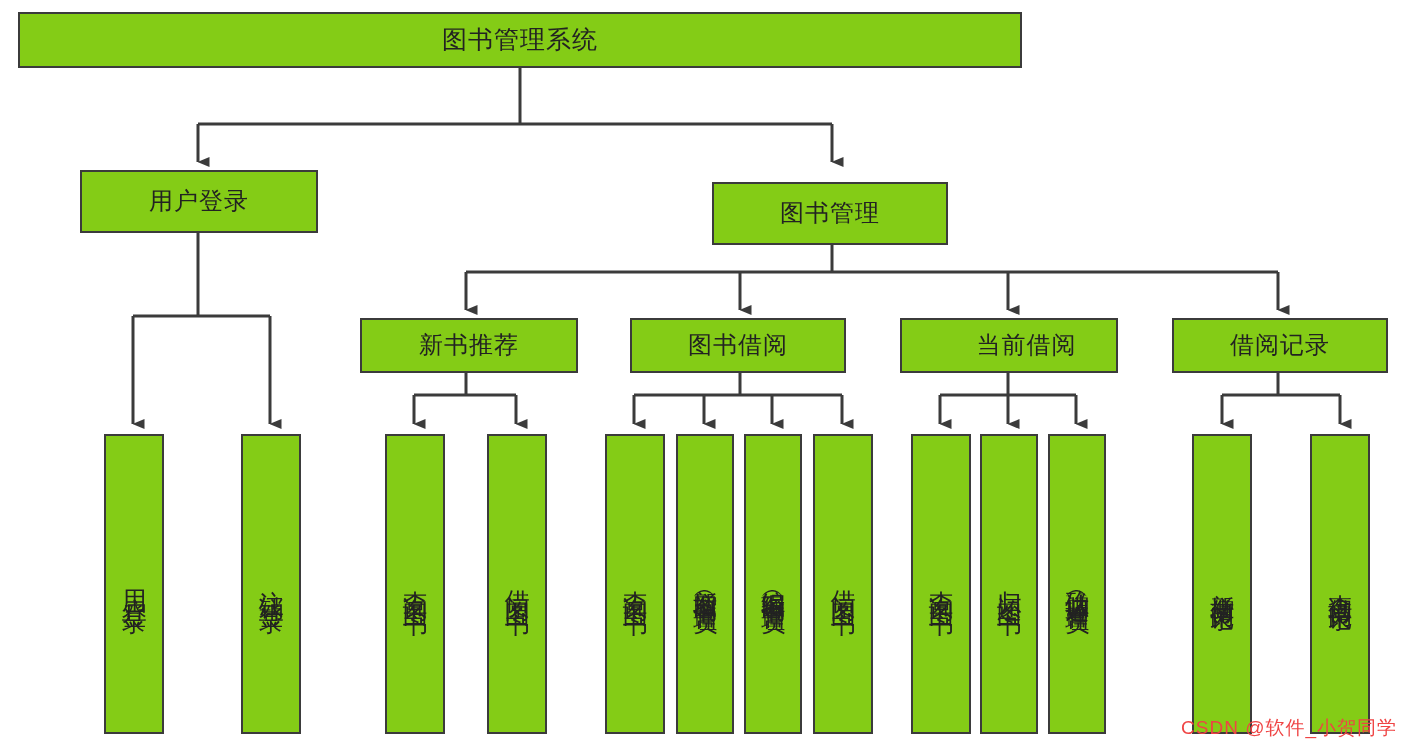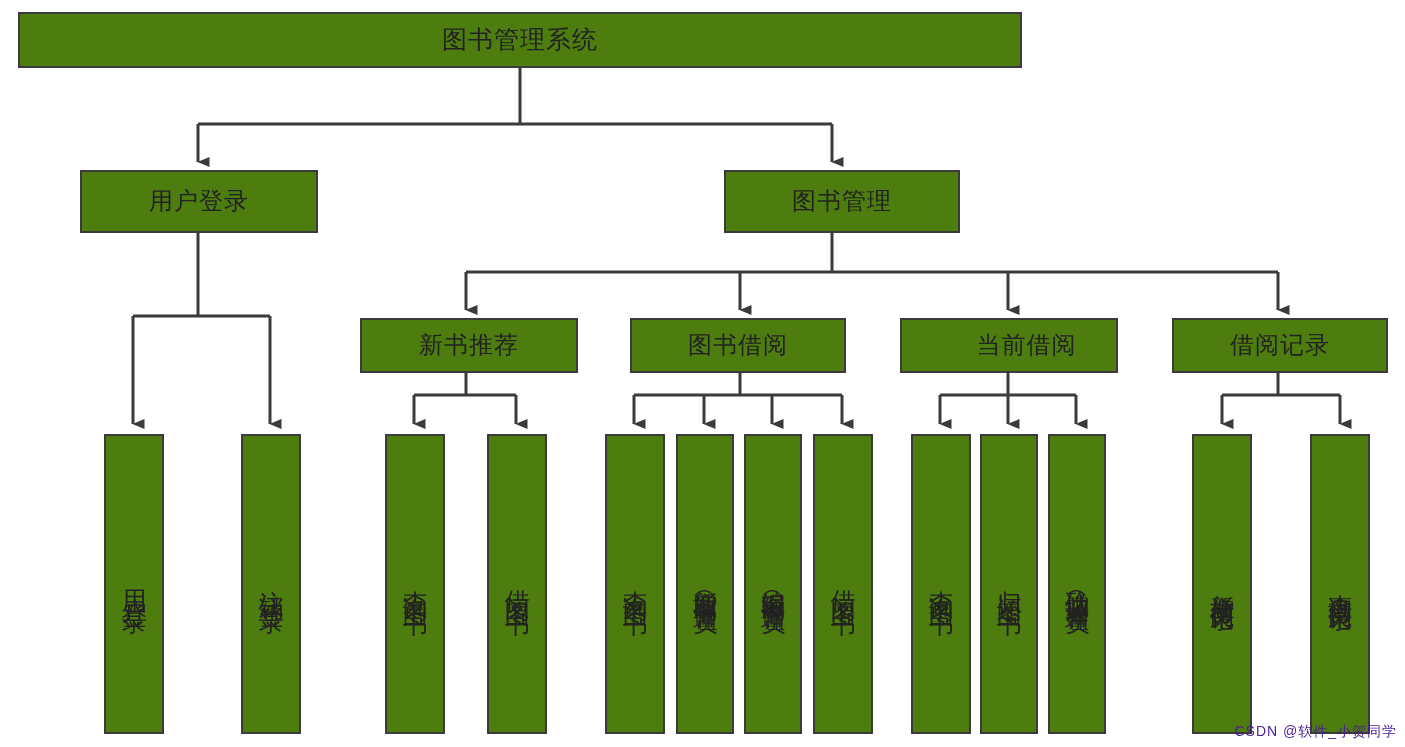--- a/index.html
+++ b/index.html
@@ -8,21 +8,21 @@
     font-family:"Liberation Sans","DejaVu Sans",sans-serif;
     width:1405px;height:747px;overflow:hidden;position:relative;
   }
   #stage{position:relative;width:1405px;height:747px;background:#ffffff;}
 
   svg#edges{position:absolute;left:0;top:0;width:1405px;height:747px;}
 
   .node{
     position:absolute;
     box-sizing:border-box;
-    background:#4d7c0f;
+    background:#84cc16;
     border:2.5px solid #3b3b3b;
     display:flex;
     align-items:center;
     justify-content:center;
     color:#222222;
     line-height:1.18;
   }
   .node.horiz{
     font-size:24px;
     letter-spacing:1px;
@@ -36,22 +36,22 @@
     padding:8px 0;
     white-space:nowrap;
     overflow:hidden;
   }
   .node.leaf.tight{letter-spacing:3px;font-size:24px;}
 
   .watermark{
     position:absolute;
     right:8px;
     bottom:6px;
-    font-size:14px;
-    color:#4c1d95;
+    font-size:19px;
+    color:#ef4444;
     letter-spacing:1px;
     white-space:nowrap;
     user-select:none;
   }
 </style>
 </head>
 <body>
 
 <div id="stage">
 
@@ -105,21 +105,21 @@
     </g>
   </svg>
 
   <div class="node root horiz" style="left:18px;top:12px;width:1004px;height:56px;">
     <span>图书管理系统</span>
   </div>
 
   <div class="node horiz" style="left:80px;top:170px;width:238px;height:63px;">
     <span>用户登录</span>
   </div>
-  <div class="node horiz" style="left:712px;top:170px;width:236px;height:63px;margin-left:12px;">
+  <div class="node horiz" style="left:712px;top:182px;width:236px;height:63px;">
     <span>图书管理</span>
   </div>
 
   <div class="node horiz" style="left:630px;top:318px;width:216px;height:55px;">
     <span>图书借阅</span>
   </div>
   <div class="node horiz" style="left:360px;top:318px;width:218px;height:55px;">
     <span>新书推荐</span>
   </div>
   <div class="node horiz" style="left:900px;top:318px;width:218px;height:55px;padding-left:35px;">

